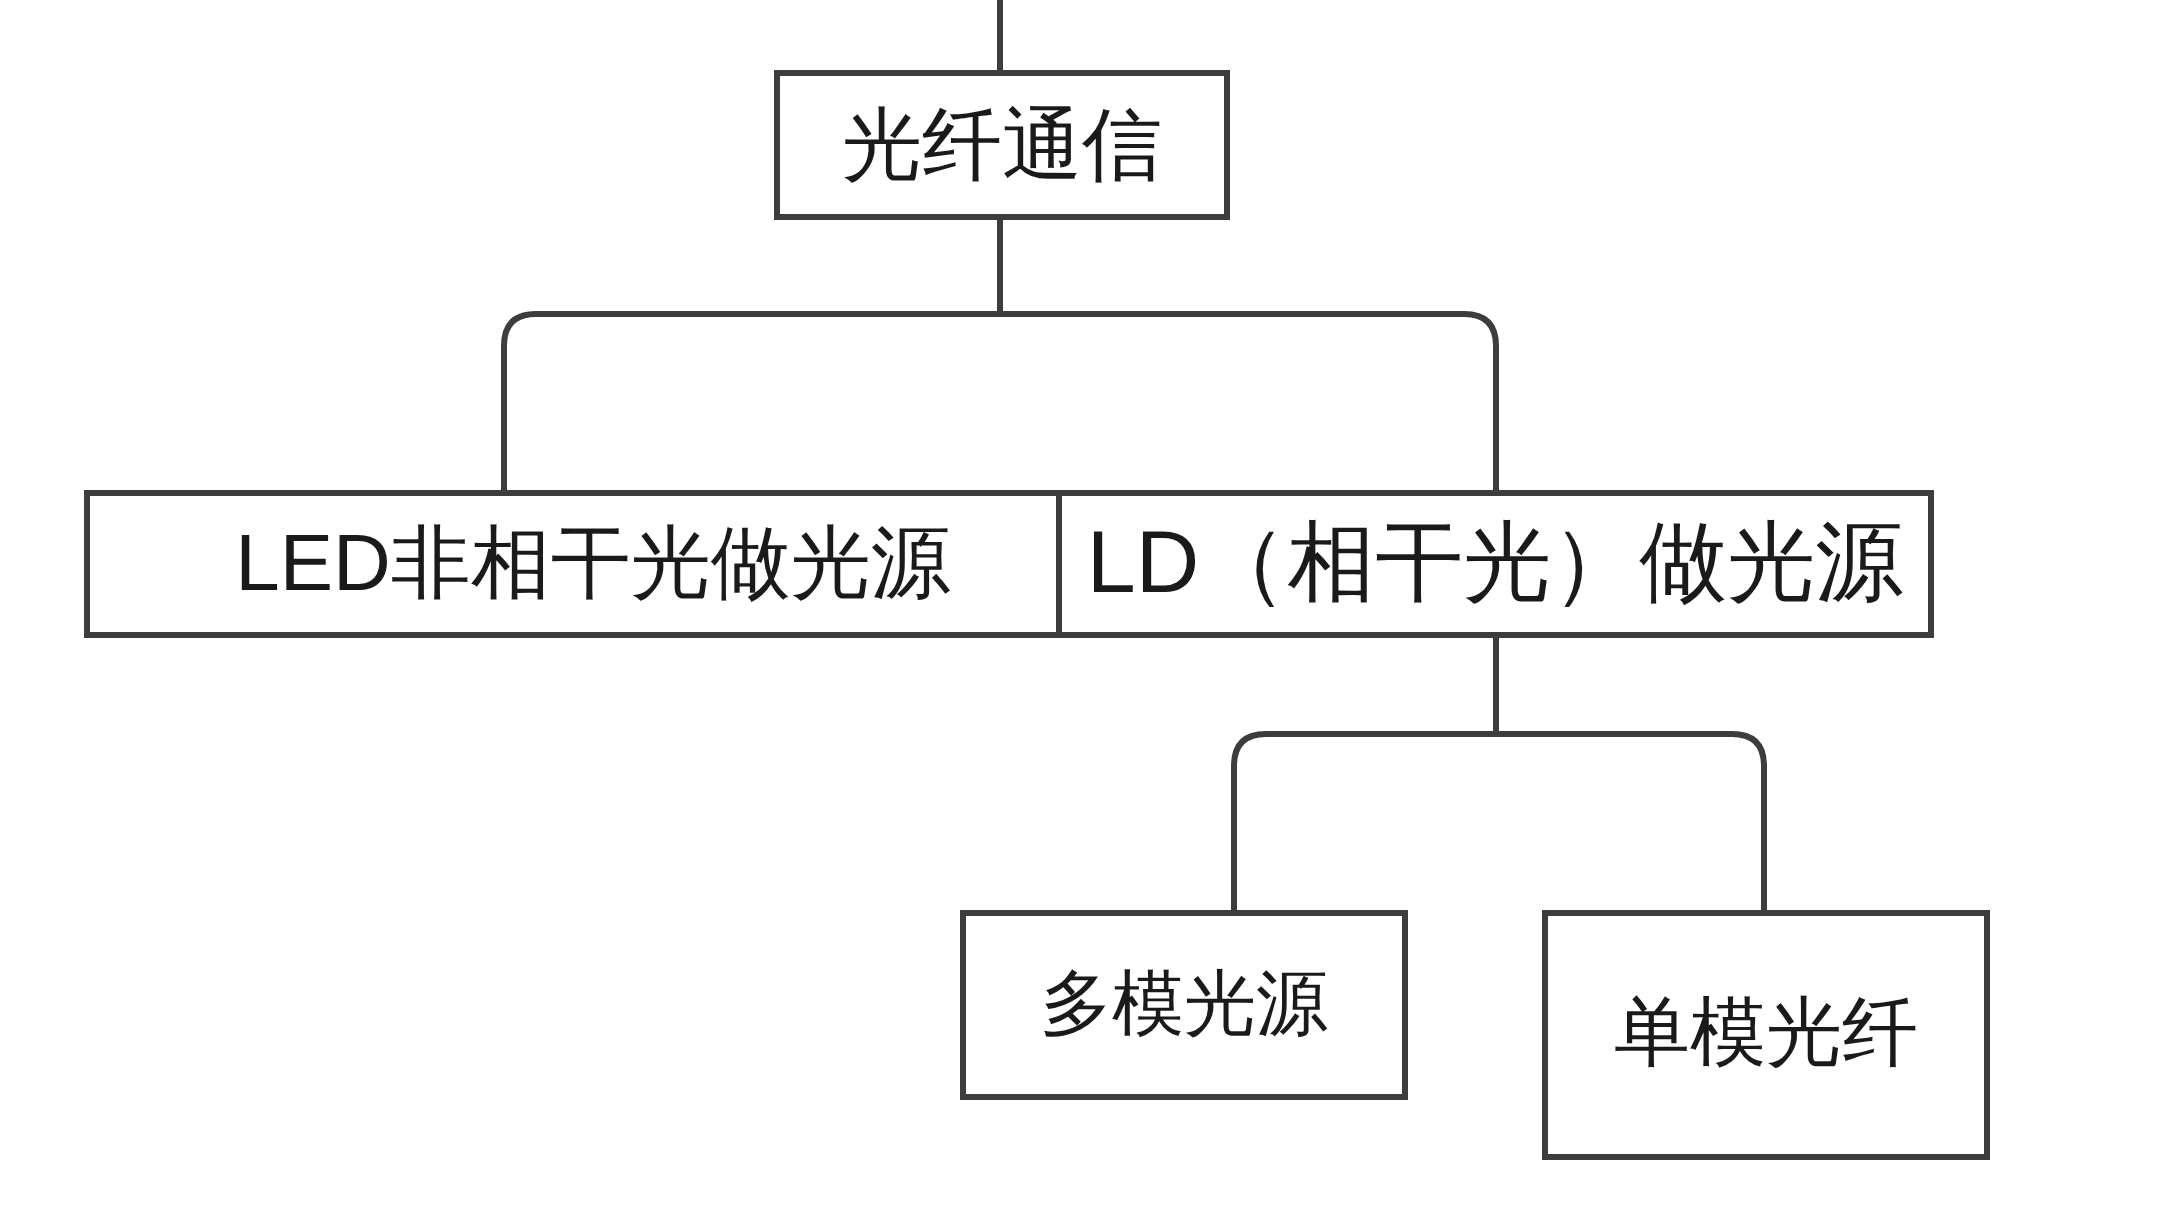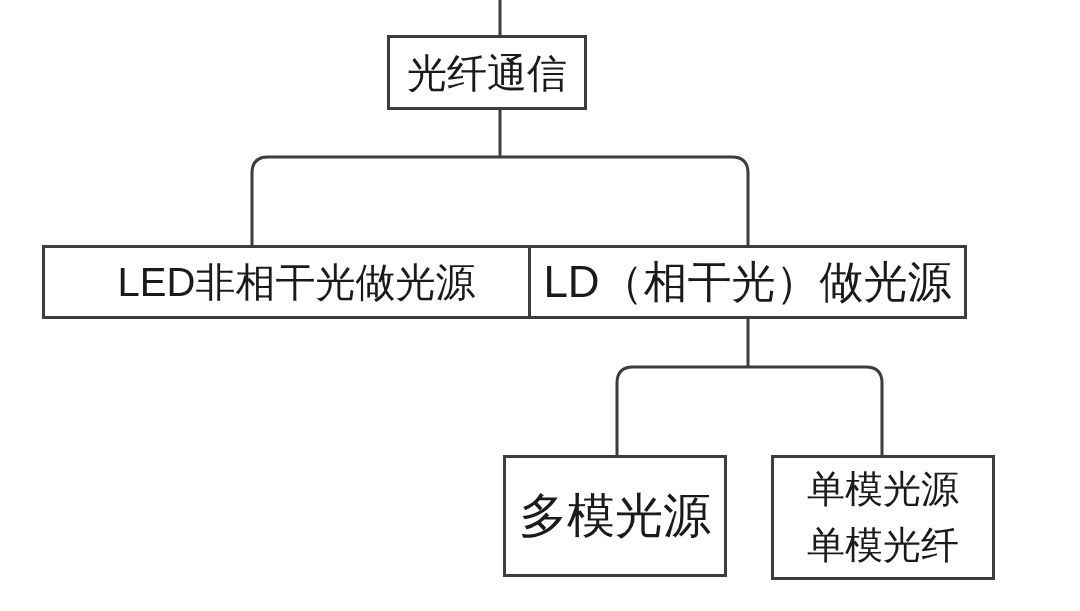--- a/index.html
+++ b/index.html
@@ -37,24 +37,24 @@
     position: absolute;
     background: var(--bg-color);
     border: 3px solid var(--line-color);
     display: flex;
     align-items: center;
     justify-content: center;
     text-align: center;
     line-height: 1;
     white-space: nowrap;
   }
-  .node-root   { left: 387px; top: 35px;  width: 200px; height: 75px;  font-size: 40px; }
+  .node-root   { left: 387px; top: 35px;  width: 228px; height: 75px;  font-size: 40px; }
   .node-led    { left: 42px;  top: 245px; width: 509px; height: 74px;  font-size: 40px; }
   .node-ld     { left: 528px; top: 245px; width: 439px; height: 74px;  font-size: 44px; }
-  .node-multi  { left: 503px; top: 455px; width: 224px; height: 122px; font-size: 48px; }
+  .node-multi  { left: 480px; top: 455px; width: 224px; height: 95px; font-size: 36px; }
   .node-single { left: 771px; top: 455px; width: 224px; height: 125px; font-size: 38px; }
   .two-line .line { line-height: 1.45; }
 </style>
 </head>
 <body>
 
 <div class="stage">
 
   <svg class="connectors" viewBox="0 0 1080 611" aria-hidden="true">
     <path d="M500 0 L500 35"></path>
@@ -77,18 +77,17 @@
   </div>
 
   <div class="node node-multi two-line">
     <div>
       <div class="line">多模光源</div>
     </div>
   </div>
 
   <div class="node node-single two-line">
     <div>
-      <div class="line">单模光源</div>
       <div class="line">单模光纤</div>
     </div>
   </div>
 
 </div>
 
 </body></html>

